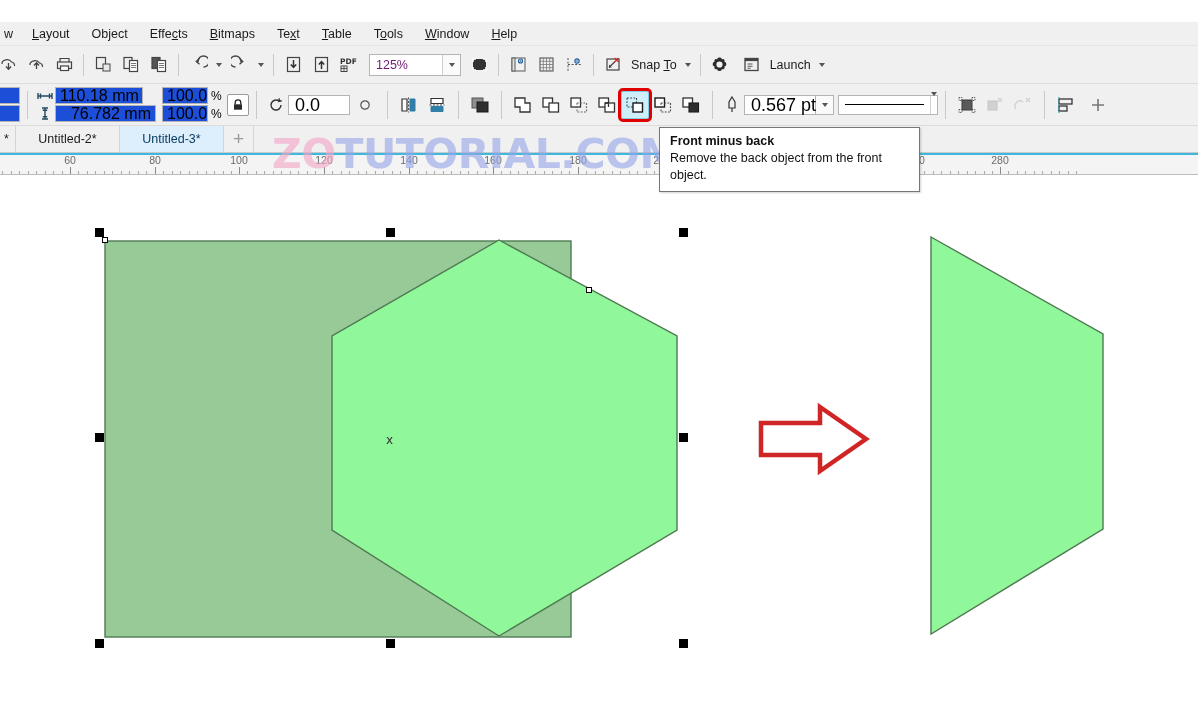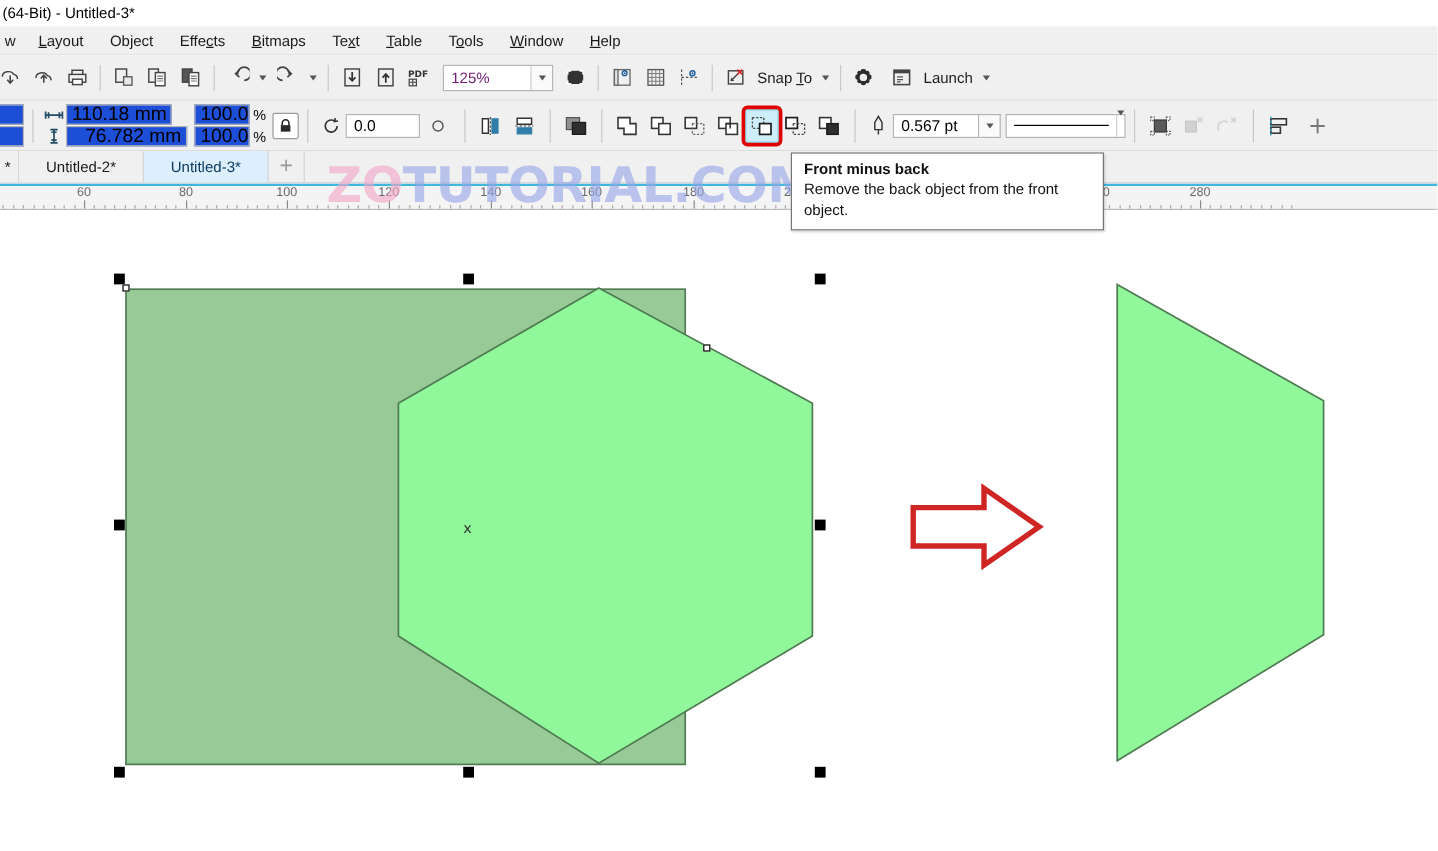--- a/index.html
+++ b/index.html
@@ -84,21 +84,21 @@
   .pb-btn.disabled { opacity:.35; }
   .pb-btn.highlight {
     background:#cfeefb;
     border:1px solid #7fcfe8;
     outline:3px solid #e00000;
     outline-offset:0px;
     position:relative; z-index:3;
   }
   .pb-input {
     height:20px; background:#fff; border:1px solid #b4b4b4;
-    font-size:13px; line-height:18px; padding:0 6px; color:#000; white-space:nowrap;
+    font-size:18px; line-height:18px; padding:0 6px; color:#000; white-space:nowrap;
   }
   .pb-combo { display:flex; align-items:center; flex:none; }
   .pb-combo .drop {
     width:18px; height:20px; border:1px solid #b4b4b4; border-left:none;
     background:#fafafa; display:flex; align-items:center; justify-content:center;
   }
   .line-combo { width:100px; height:20px; background:#fff; border:1px solid #b4b4b4; display:flex; align-items:center; }
   .line-combo .lrule { flex:1; height:1px; background:#000; margin:0 6px; }
 
   
@@ -169,21 +169,20 @@
   .center-x {
     position:absolute; z-index:21; font-size:12px; color:#333; line-height:1;
     font-family:"DejaVu Sans", sans-serif;
   }
 </style>
 </head>
 <body>
 
 <div id="app">
 
-  <div class="titlebar">(64-Bit) - Untitled-3*</div>
 
   <div class="menubar">
     <div class="menu-item" style="padding-left:4px;padding-right:8px;">
       <span>w</span>
     </div>
     <div class="menu-item"><span class="u">L</span>ayout</div>
     <div class="menu-item">Object</div>
     <div class="menu-item">Effe<span class="u">c</span>ts</div>
     <div class="menu-item"><span class="u">B</span>itmaps</div>
     <div class="menu-item">Te<span class="u">x</span>t</div>

